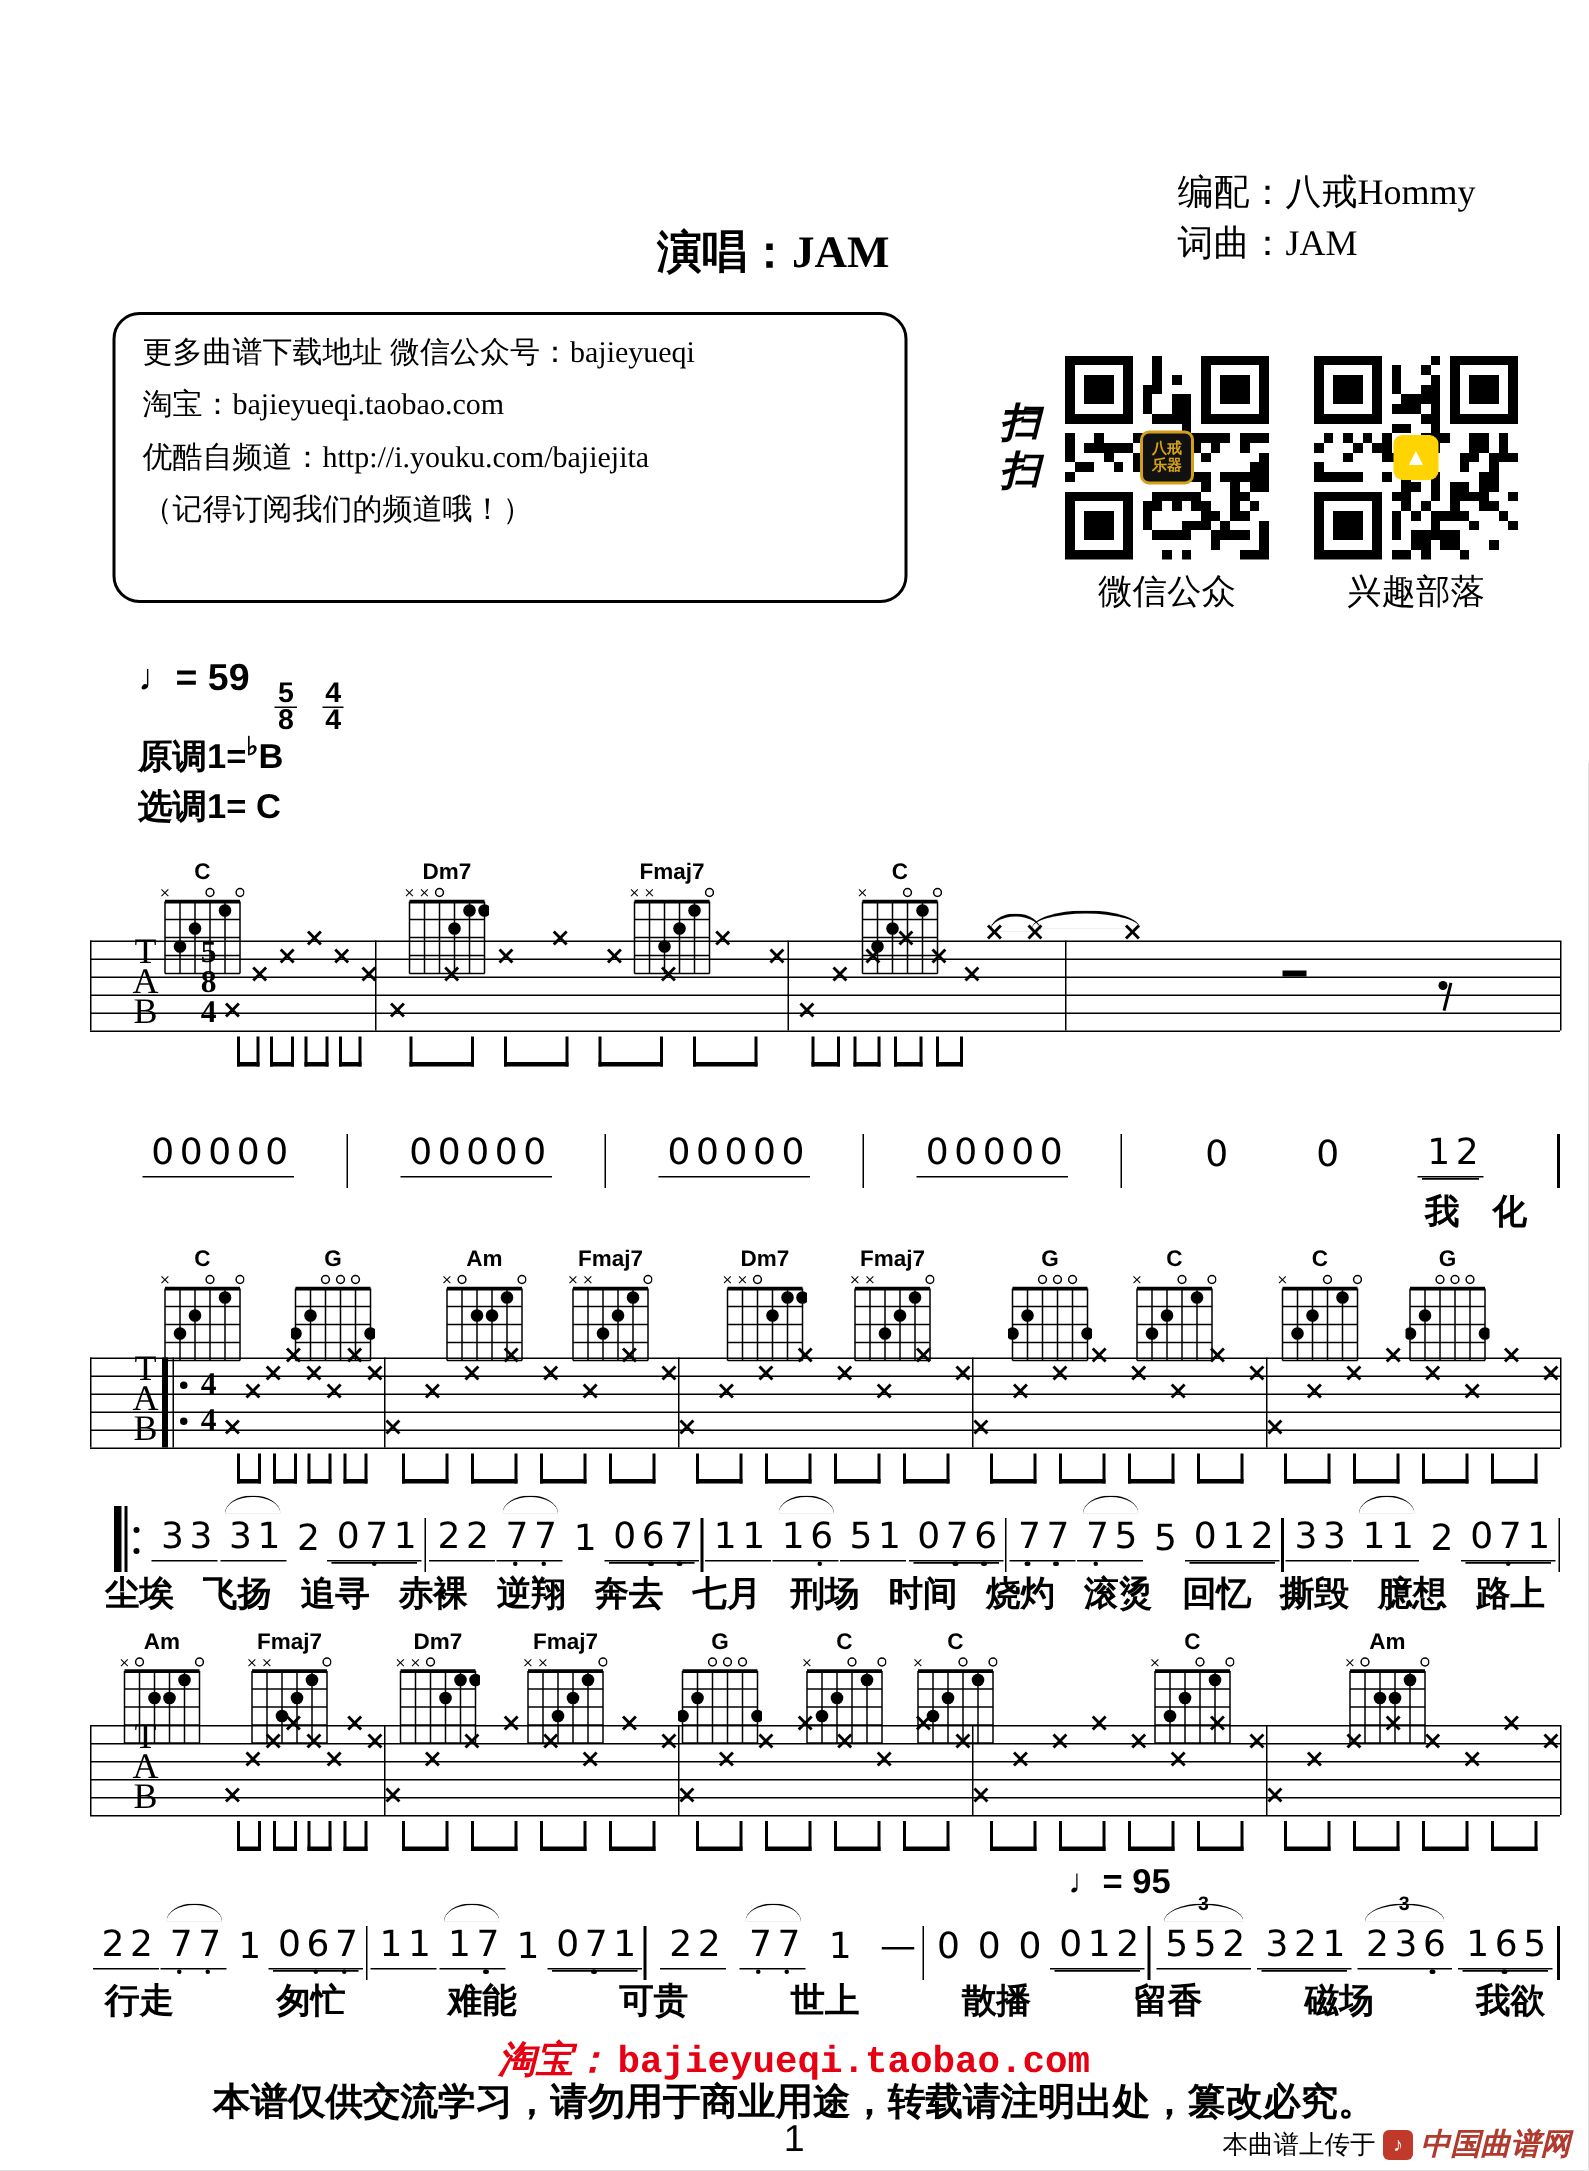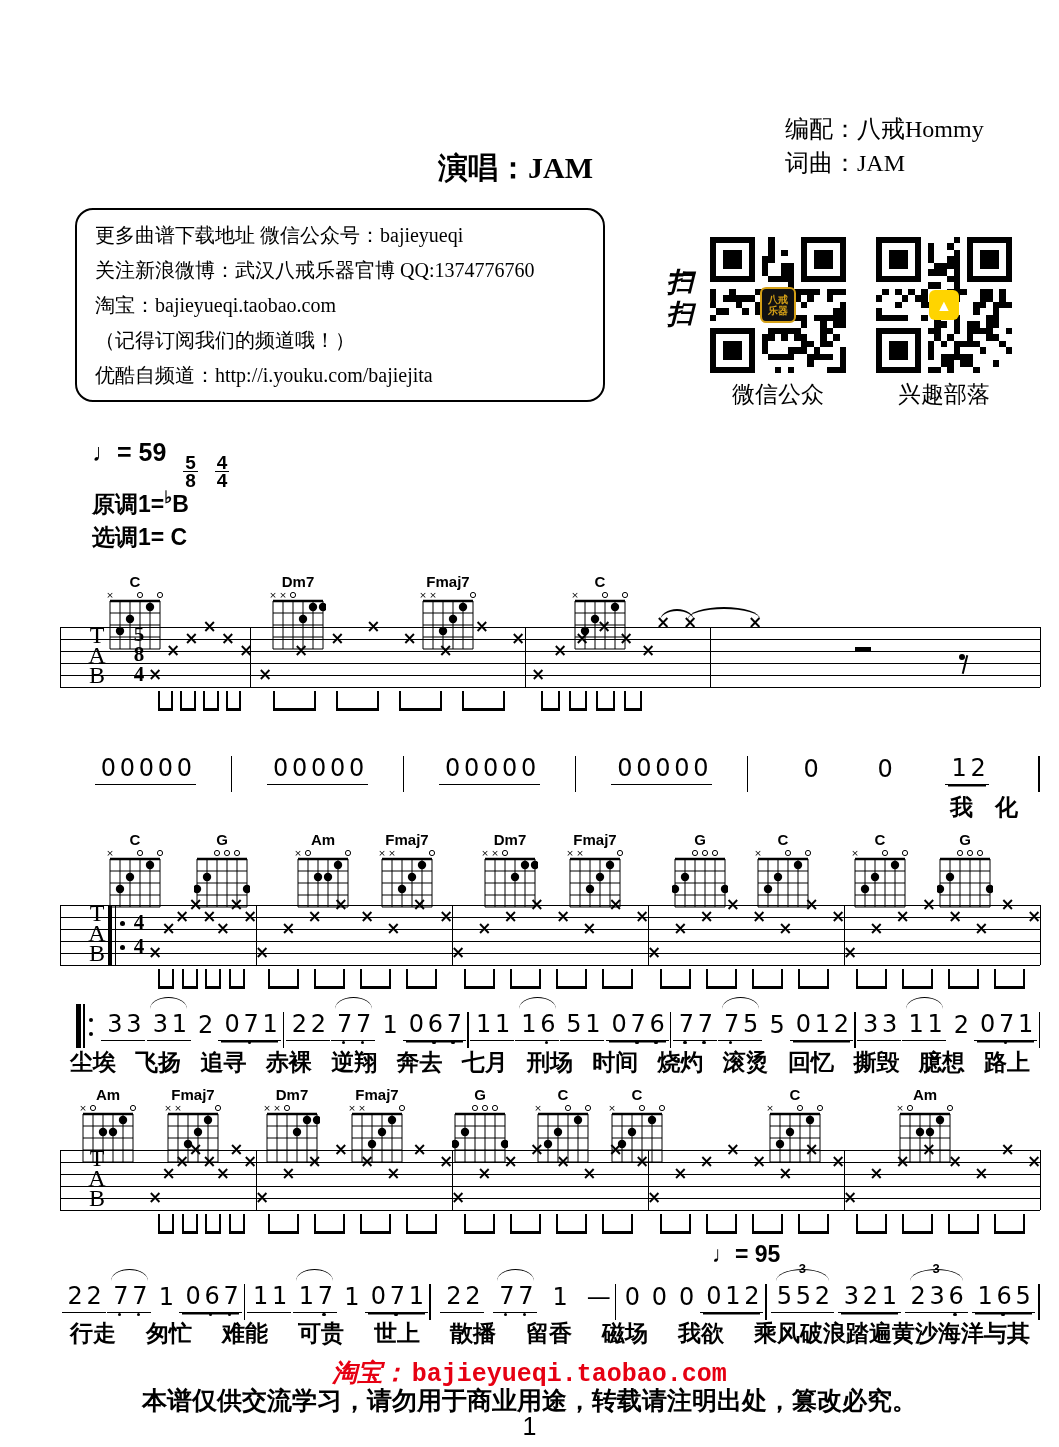--- a/index.html
+++ b/index.html
@@ -117,24 +117,23 @@
 
   <div class="performer">演唱：JAM</div>
 
   <div class="credits">
     <div>编配：八戒Hommy</div>
     <div>词曲：JAM</div>
   </div>
 
   <div class="info-box">
     <div>更多曲谱下载地址 微信公众号：bajieyueqi</div>
-    <div>关注新浪微博：武汉八戒乐器官博 QQ:1374776760</div>
     <div>淘宝：bajieyueqi.taobao.com</div>
+    <div>优酷自频道：http://i.youku.com/bajiejita</div>
     <div>（记得订阅我们的频道哦！）</div>
-    <div>优酷自频道：http://i.youku.com/bajiejita</div>
   </div>
 
   <div class="scan-label">扫一扫</div>
   <div class="qr" style="left:710px;">
     <svg id="qr0" viewBox="0 0 21 21" shape-rendering="crispEdges">
         <rect width="21" height="21" fill="#fff"></rect>
         <rect x="0" y="0" width="7" height="7" fill="#000"></rect>
         <rect x="1" y="1" width="5" height="5" fill="#fff"></rect>
         <rect x="2" y="2" width="3" height="3" fill="#000"></rect>
         <rect x="14" y="0" width="7" height="7" fill="#000"></rect>
@@ -1193,23 +1192,27 @@
   <div class="lyr" id="lyr2" style="top:1318px;">
       <span>行走</span>
       <span>匆忙</span>
       <span>难能</span>
       <span>可贵</span>
       <span>世上</span>
       <span>散播</span>
       <span>留香</span>
       <span>磁场</span>
       <span>我欲</span>
-      <span>乘风破浪踏遍黄沙海洋与其</span>
     </div>
 
   <div class="taobao">
     <span class="pre">淘宝：</span>
     <span class="url">bajieyueqi.taobao.com</span>
   </div>
   <div class="notice">本谱仅供交流学习，请勿用于商业用途，转载请注明出处，篡改必究。</div>
   <div class="pagenum">1</div>
+  <div class="attr">
+    <span>本曲谱上传于</span>
+    <span class="site-logo">♪</span>
+    <span class="site-name">中国曲谱网</span>
+  </div>
 
 </div>
 
 </body></html>

